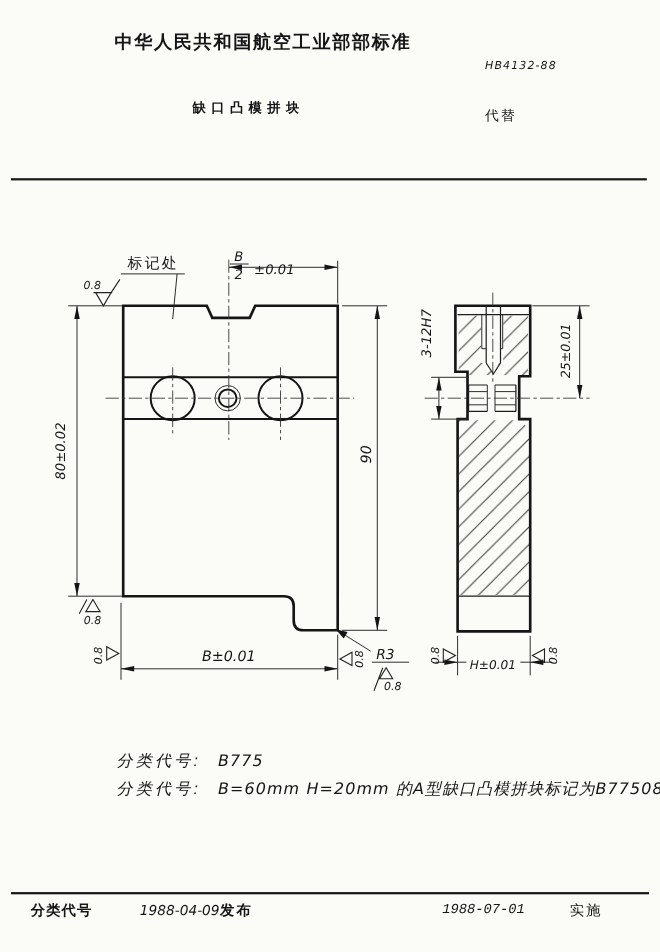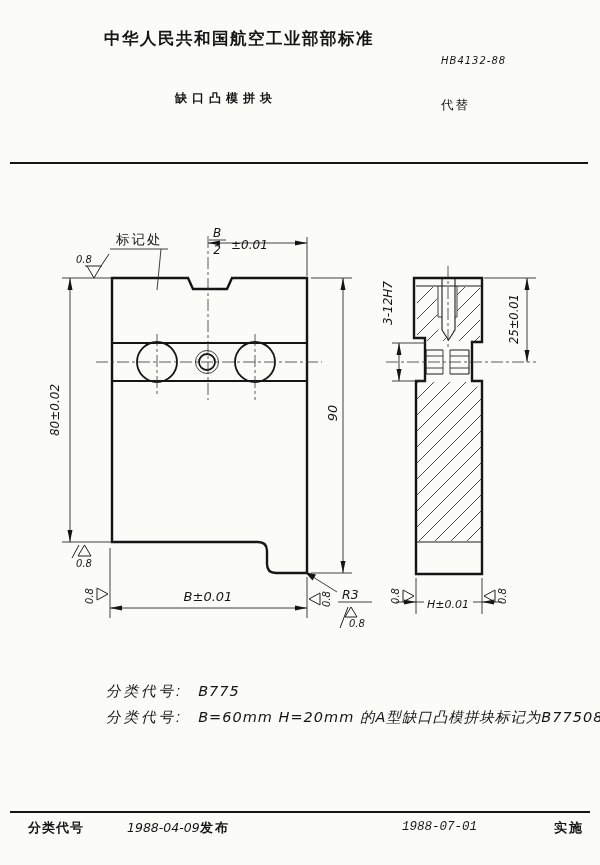--- a/index.html
+++ b/index.html
@@ -22,21 +22,21 @@
   .note-value{font-family:"DejaVu Sans",sans-serif;}
   .note-1{left:106px; top:682px;}
   .note-2{left:106px; top:708px;}
 
   .foot-rule{left:10px; top:811px; width:580px; height:0; border-top:2px solid #151515;}
   .footer-row{left:0; top:819px; width:600px; height:22px; font-size:13px;}
   .f-issuer{position:absolute; left:28px; top:0; font-weight:bold; letter-spacing:1px;}
   .f-idate{position:absolute; left:96px; top:1px; font-style:italic; font-family:"DejaVu Sans",sans-serif; font-size:12.5px;padding-left:31px;}
   .f-issue{position:absolute; left:200px; top:0; font-weight:bold; letter-spacing:2px;}
   .f-edate{position:absolute; left:402px; top:1px; font-style:italic; font-family:Liberation Mono, monospace; font-size:12.5px;}
-  .f-impl{position:absolute; left:518px; top:0; font-weight:bold; letter-spacing:2px;margin-left:36px;}
+  .f-impl{position:absolute; left:518px; top:0; font-weight:normal; letter-spacing:2px;}
 
   svg .bold{stroke:#151515; stroke-width:2.4; fill:none; stroke-linecap:square;}
   svg .med{stroke:#151515; stroke-width:1.8; fill:none; stroke-linecap:square;}
   svg .lt{stroke:#1d1d1d; stroke-width:1.1; fill:none;}
   svg .thin{stroke:#2a2a2a; stroke-width:0.9; fill:none;}
   svg .cl{stroke:#333; stroke-width:0.8; fill:none; stroke-dasharray:12 3 3 3;}
   svg .ah{fill:#151515; stroke:none;}
   svg .fin{stroke:#222; stroke-width:1; fill:none;}
   svg text{fill:#151515;}
   svg .dim{font-family:"DejaVu Sans",sans-serif; font-style:italic; font-size:12px;}

